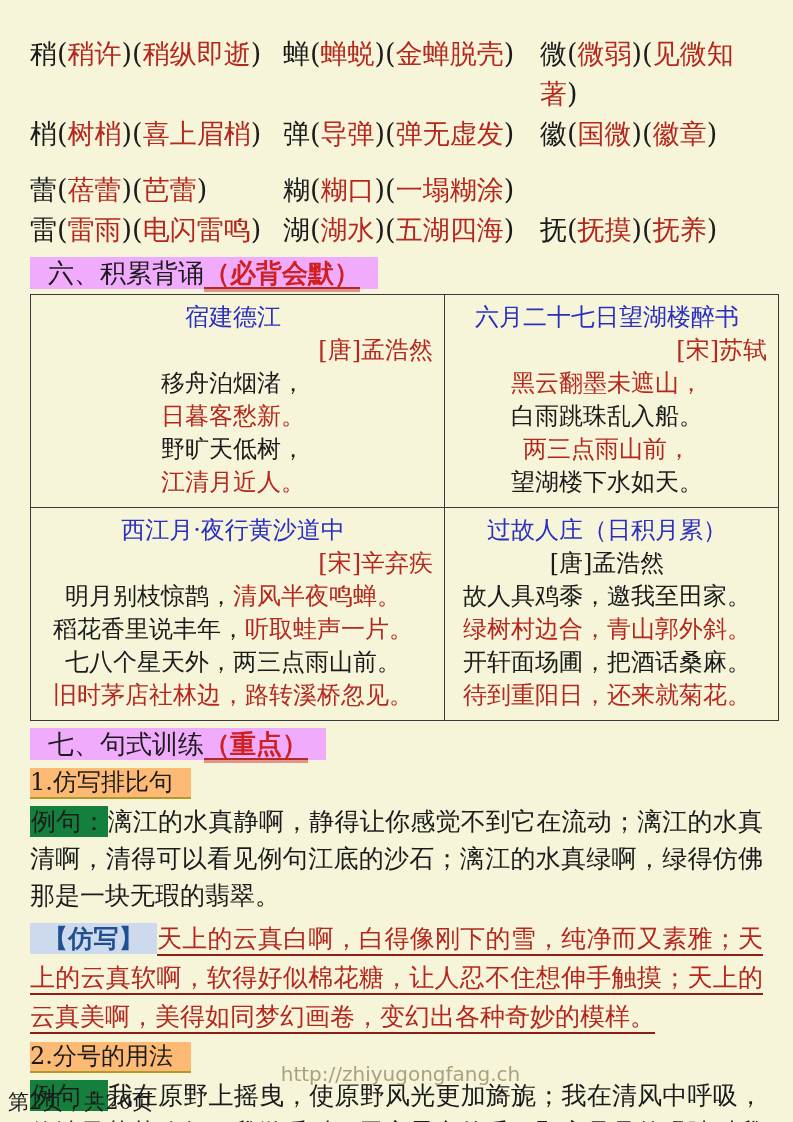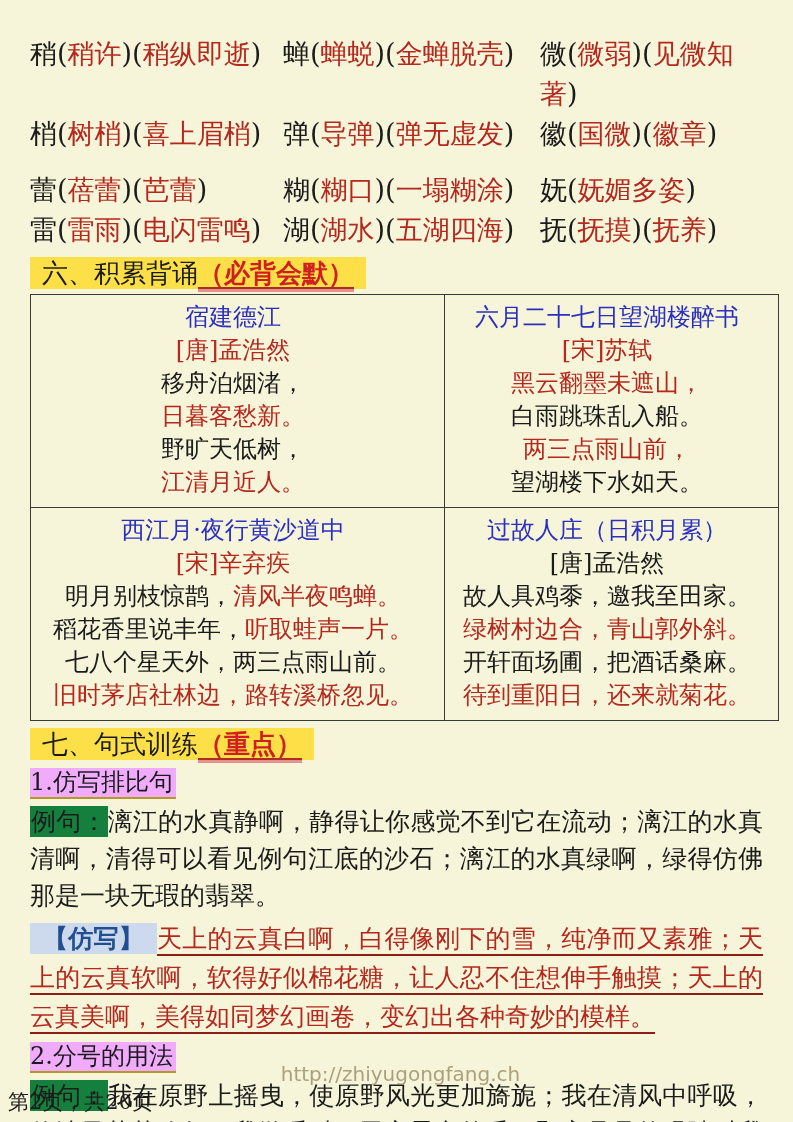--- a/index.html
+++ b/index.html
@@ -5,35 +5,35 @@
   html,body{margin:0;padding:0;}
   body{
     width:793px;height:1122px;
     background:#f6f4d9;
     font-family:"DejaVu Serif","Liberation Serif",serif;
     position:relative;
     overflow:hidden;
     color:#1b1b1b;
   }
   .t-black{color:#1b1b1b;}
-  .t-red{color:#b5281e;}
+  .t-red{color:#b5281e;text-align:right;}
 
   .content{padding:34px 30px 0 30px;}
 
   
   .word-row{display:flex;line-height:40px;font-size:27px;}
   .word-row.group-gap{margin-top:16px;}
   .word-entry{display:inline-block;}
   .word-entry:nth-child(1){width:253px;}
   .word-entry:nth-child(2){width:257px;}
   .word-entry:nth-child(3){flex:1;}
 
   
   .sec-header{margin-top:6px;font-size:26px;line-height:34px;}
-  .sec-highlight{background:#fde047;padding:1px 12px;}
+  .sec-highlight{background:#f0abfc;padding:1px 18px;}
   .sec-tag{
     color:#cf1f1f;font-weight:bold;
     border-bottom:3px solid #e2948b;
     text-decoration:underline;
     text-decoration-color:#b02c22;
     text-decoration-thickness:2px;
     text-underline-offset:5px;
     padding-bottom:1px;
   }
 
@@ -52,23 +52,23 @@
   }
   td.col-left{width:400px;}
   td.col-right{width:320px;}
   .poem-title{color:#2a2fc0;font-size:24px;line-height:33px;}
   .poem-author{font-size:24px;line-height:33px;}
   .poem-line{font-size:24px;line-height:33px;white-space:nowrap;}
 
   
   .subsec{margin-top:6px;font-size:24px;line-height:30px;}
   .subsec .sub-label{
-    background:#f0abfc;
+    background:#fdba74;
     border-bottom:2px solid #b29a26;
-    padding:0 3px 1px 0;
+    padding:0 18px 1px 0;
   }
 
   
   .para{font-size:25px;line-height:37px;text-align:justify;}
   .para.first{margin-top:6px;}
   .para .ex-label{background:#15803d;padding:1px 1px;}
   .para.imitation{margin-top:5px;line-height:39px;}
   .imit-label{
     background:#cdd9ec;color:#20508f;font-weight:bold;padding:1px 13px;
   }
@@ -107,21 +107,20 @@
         <span class="word-entry"><span class="t-black">微</span><span class="t-black">(</span><span class="t-red">微弱</span><span class="t-black">)</span><span class="t-black">(</span><span class="t-red">见微知著</span><span class="t-black">)</span></span>
       </div>
       <div class="word-row">
         <span class="word-entry"><span class="t-black">梢</span><span class="t-black">(</span><span class="t-red">树梢</span><span class="t-black">)</span><span class="t-black">(</span><span class="t-red">喜上眉梢</span><span class="t-black">)</span></span>
         <span class="word-entry"><span class="t-black">弹</span><span class="t-black">(</span><span class="t-red">导弹</span><span class="t-black">)</span><span class="t-black">(</span><span class="t-red">弹无虚发</span><span class="t-black">)</span></span>
         <span class="word-entry"><span class="t-black">徽</span><span class="t-black">(</span><span class="t-red">国微</span><span class="t-black">)</span><span class="t-black">(</span><span class="t-red">徽章</span><span class="t-black">)</span></span>
       </div>
       <div class="word-row group-gap">
         <span class="word-entry"><span class="t-black">蕾</span><span class="t-black">(</span><span class="t-red">蓓蕾</span><span class="t-black">)</span><span class="t-black">(</span><span class="t-red">芭蕾</span><span class="t-black">)</span></span>
         <span class="word-entry"><span class="t-black">糊</span><span class="t-black">(</span><span class="t-red">糊口</span><span class="t-black">)</span><span class="t-black">(</span><span class="t-red">一塌糊涂</span><span class="t-black">)</span></span>
-        <span class="word-entry"><span class="t-black">妩</span><span class="t-black">(</span><span class="t-red">妩媚多姿</span><span class="t-black">)</span></span>
       </div>
       <div class="word-row">
         <span class="word-entry"><span class="t-black">雷</span><span class="t-black">(</span><span class="t-red">雷雨</span><span class="t-black">)</span><span class="t-black">(</span><span class="t-red">电闪雷鸣</span><span class="t-black">)</span></span>
         <span class="word-entry"><span class="t-black">湖</span><span class="t-black">(</span><span class="t-red">湖水</span><span class="t-black">)</span><span class="t-black">(</span><span class="t-red">五湖四海</span><span class="t-black">)</span></span>
         <span class="word-entry"><span class="t-black">抚</span><span class="t-black">(</span><span class="t-red">抚摸</span><span class="t-black">)</span><span class="t-black">(</span><span class="t-red">抚养</span><span class="t-black">)</span></span>
       </div>
     </div>
 
   <div class="sec-header">
     <span class="sec-highlight"><span>六、积累背诵</span><span class="sec-tag">（必背会默）</span></span>

